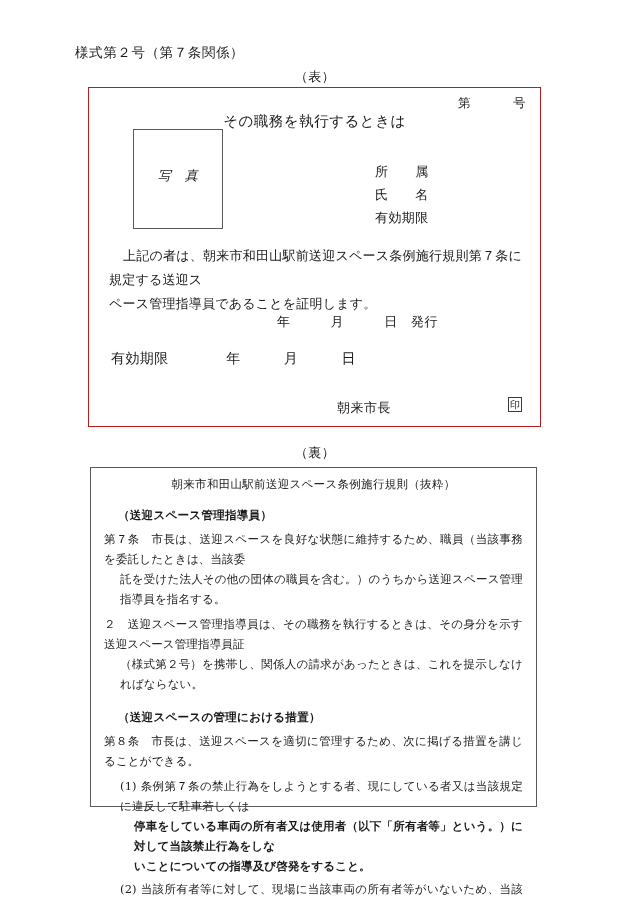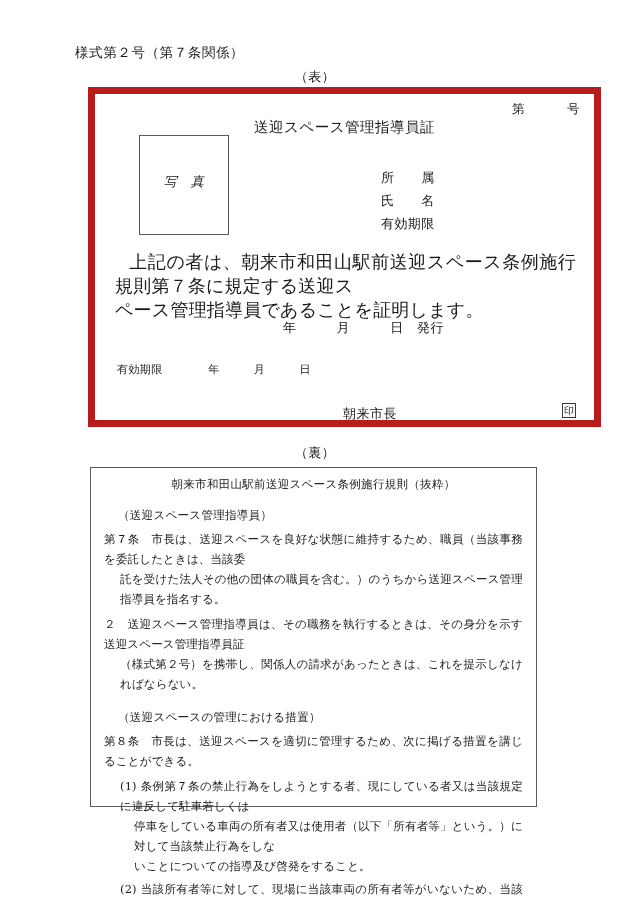--- a/index.html
+++ b/index.html
@@ -47,23 +47,23 @@
     left: 0;
     right: 0;
     top: 444px;
   }
 
   
   .card-front {
     position: absolute;
     left: 88px;
     top: 87px;
-    width: 513px;
+    width: 453px;
     height: 340px;
-    border: 7px solid #b91c1c;
+    border: 1px solid #b91c1c;
     box-sizing: border-box;
   }
 
   .cf-serial {
     position: absolute;
     right: 14px;
     top: 7px;
     font-size: 12.5px;
     letter-spacing: 0.5px;
     white-space: nowrap;
@@ -108,42 +108,42 @@
     line-height: 23px;
     letter-spacing: 0.4px;
   }
   .field-list .lbl { white-space: pre; }
 
   .cf-statement {
     position: absolute;
     left: 20px;
     right: 18px;
     top: 156px;
-    font-size: 18px;
+    font-size: 13px;
     line-height: 24px;
     letter-spacing: 0.2px;
     text-align: justify;
   }
   .cf-statement p { margin: 0; }
   .cf-statement .indent { display: inline-block; width: 14px; }
 
   .cf-issue {
     position: absolute;
     left: 188px;
     top: 225px;
     font-size: 13px;
     letter-spacing: 0.4px;
     white-space: pre;
   }
 
   .cf-expiry {
     position: absolute;
     left: 22px;
-    top: 268px;
-    font-size: 11px;
+    top: 262px;
+    font-size: 14px;
     letter-spacing: 0.4px;
     white-space: pre;
   }
 
   .cf-mayor {
     position: absolute;
     left: 248px;
     top: 311px;
     font-size: 13px;
     letter-spacing: 0.5px;
@@ -180,20 +180,21 @@
     letter-spacing: 0.3px;
     text-align: center;
     margin: 0 0 11px 0;
   }
 
   .cb-sub {
     font-size: 11.5px;
     letter-spacing: 0.3px;
     margin: 16px 0 6px 0;
     padding-left: 14px;
+    font-weight: bold;
   }
 
   .cb-article {
     font-size: 11.5px;
     line-height: 20px;
     letter-spacing: 0.15px;
     margin: 0 0 5px 0;
     text-align: justify;
   }
   .cb-article .cont {
@@ -223,38 +224,39 @@
     font-size: 11.5px;
     line-height: 20px;
     letter-spacing: 0.15px;
     margin: 0 0 3px 0;
     padding-left: 16px;
     text-align: justify;
   }
   .cb-items li .cont {
     display: block;
     padding-left: 14px;
+    font-weight: bold;
   }
 </style>
 </head>
 <body>
 
 <div class="page">
 
   <div class="form-no">様式第２号（第７条関係）</div>
 
   <div class="side-label side-label-front">（表）</div>
 
   <div class="card-front">
 
     <div class="cf-serial">
       <span>第</span><span class="gap"></span><span>号</span>
     </div>
 
-    <div class="cf-title">送迎スペース管理指導員証</div>
+    <div class="cf-title">その職務を執行するときは</div>
 
     <div class="photo-box">
       <span>写　真</span>
     </div>
 
     <div class="field-list">
       <div class="lbl">所　　属</div>
       <div class="lbl">氏　　名</div>
       <div class="lbl">有効期限</div>
     </div>

